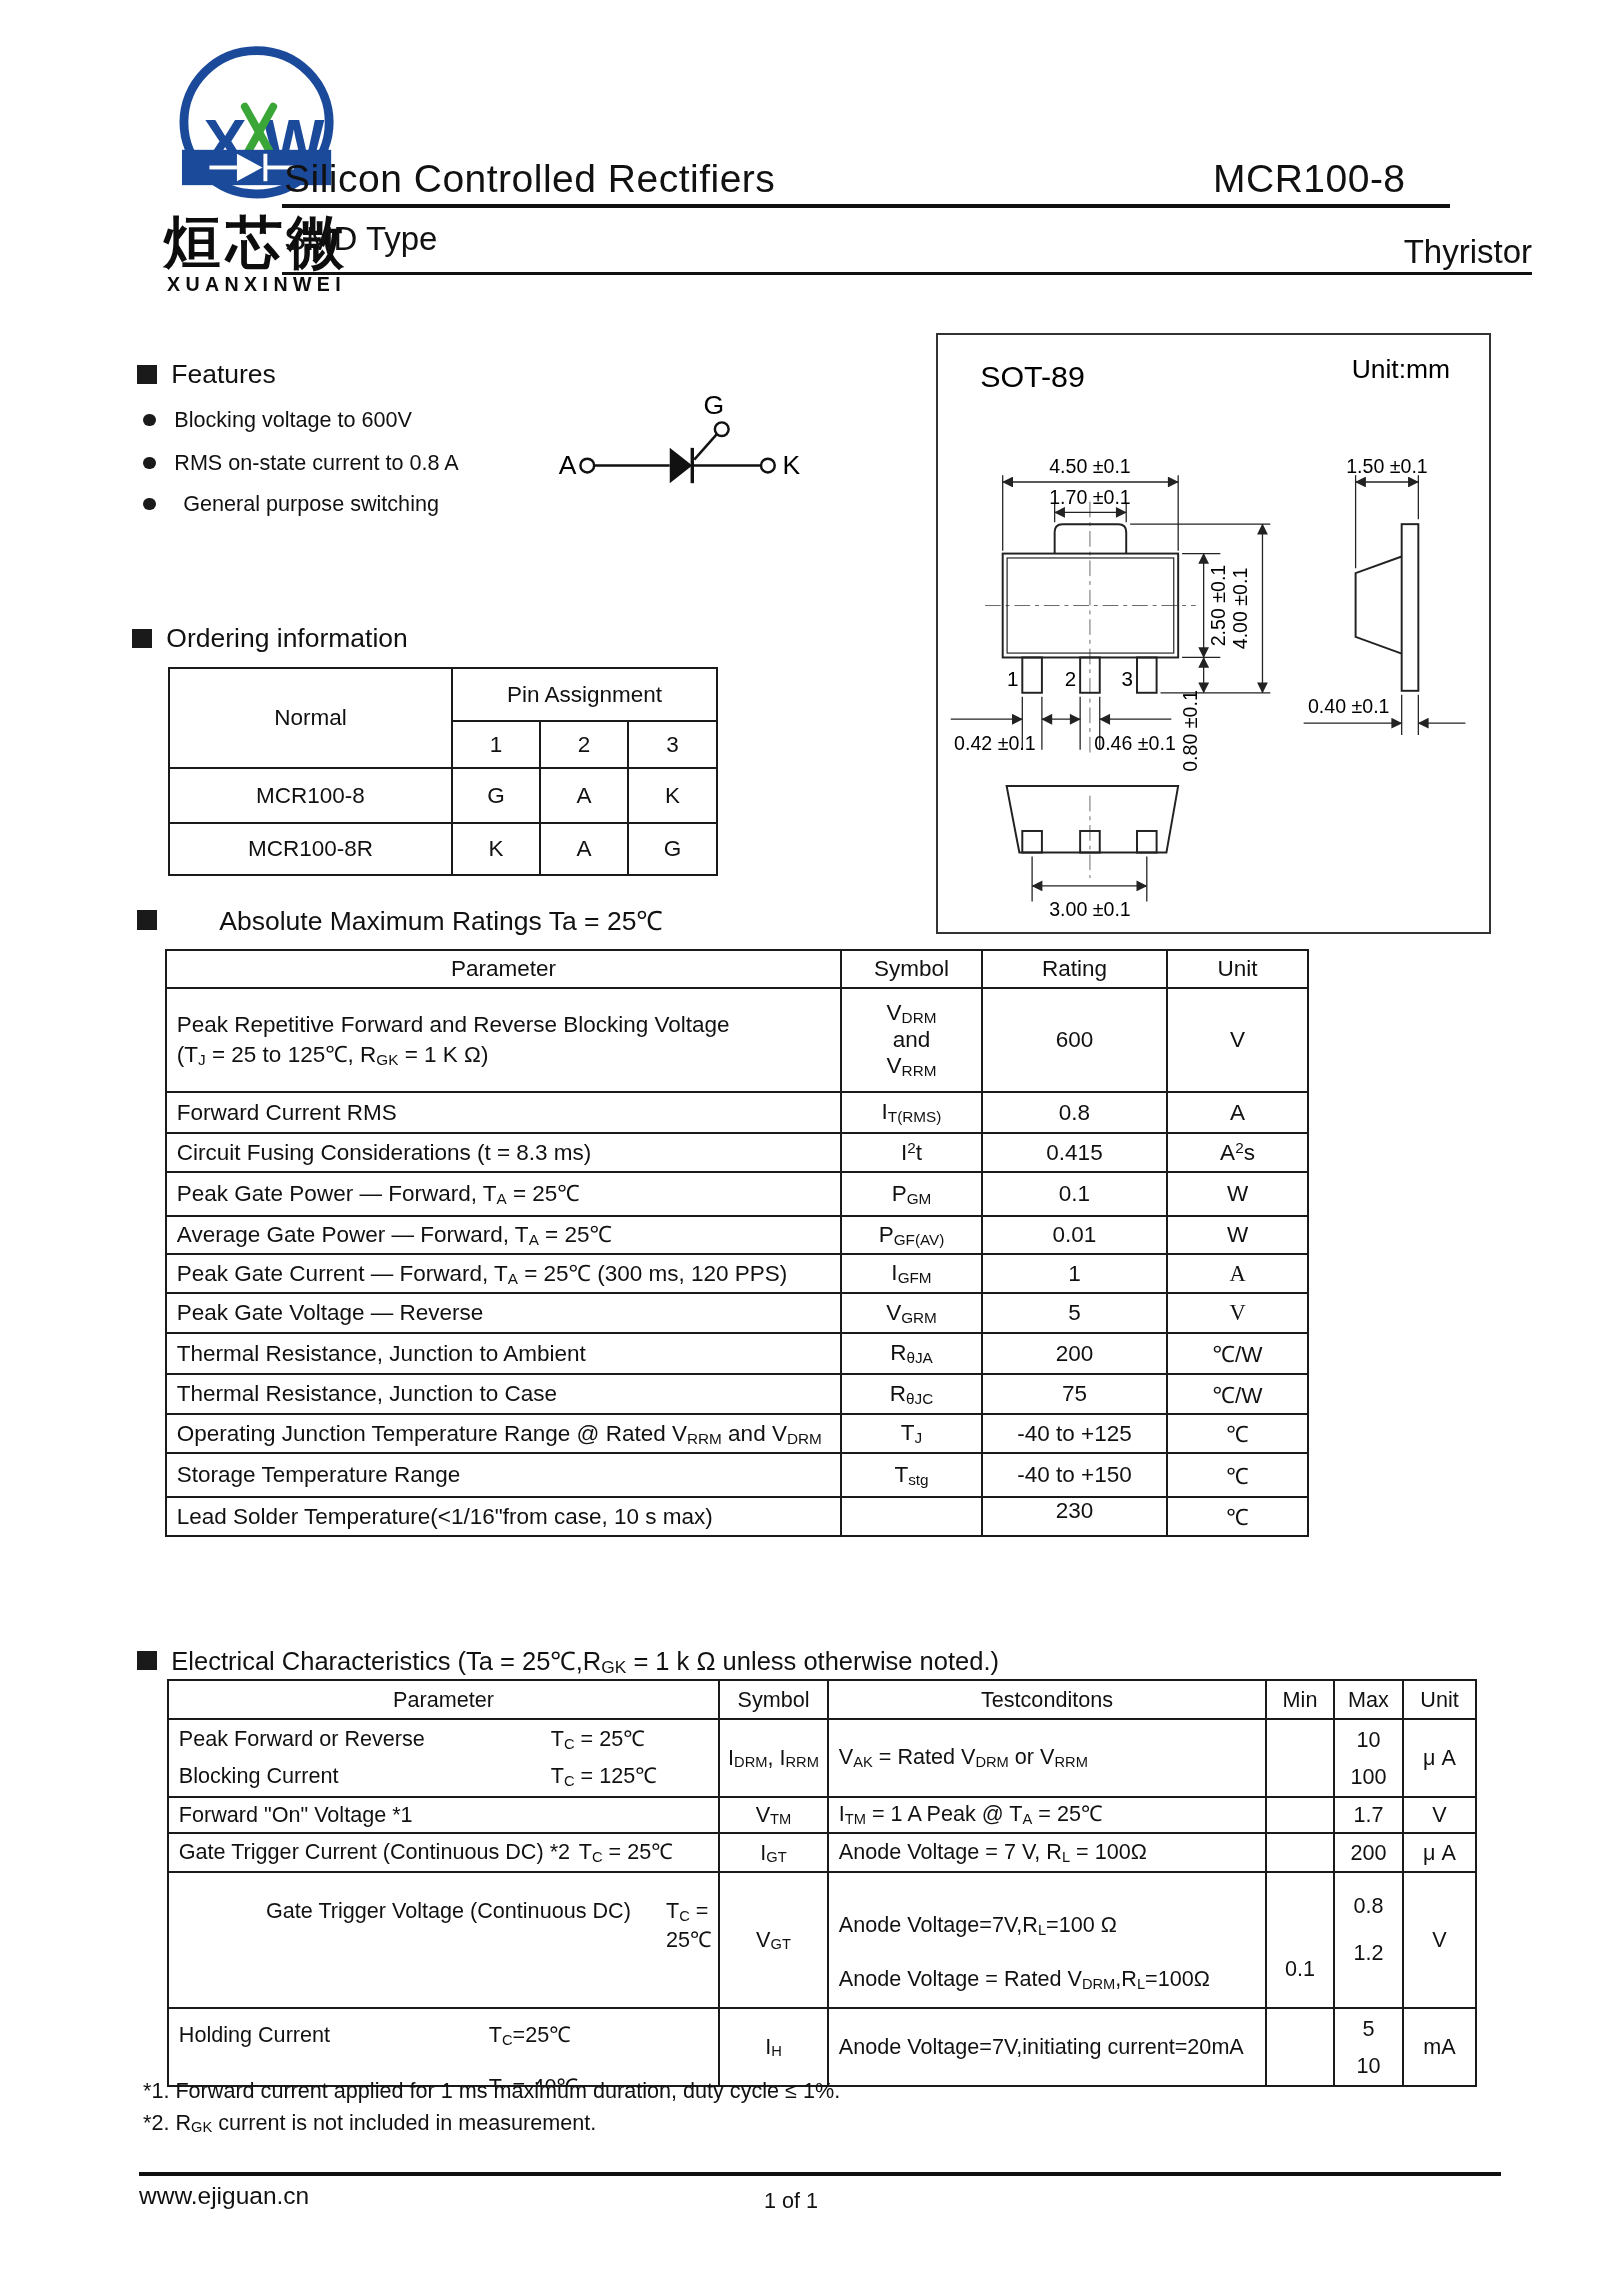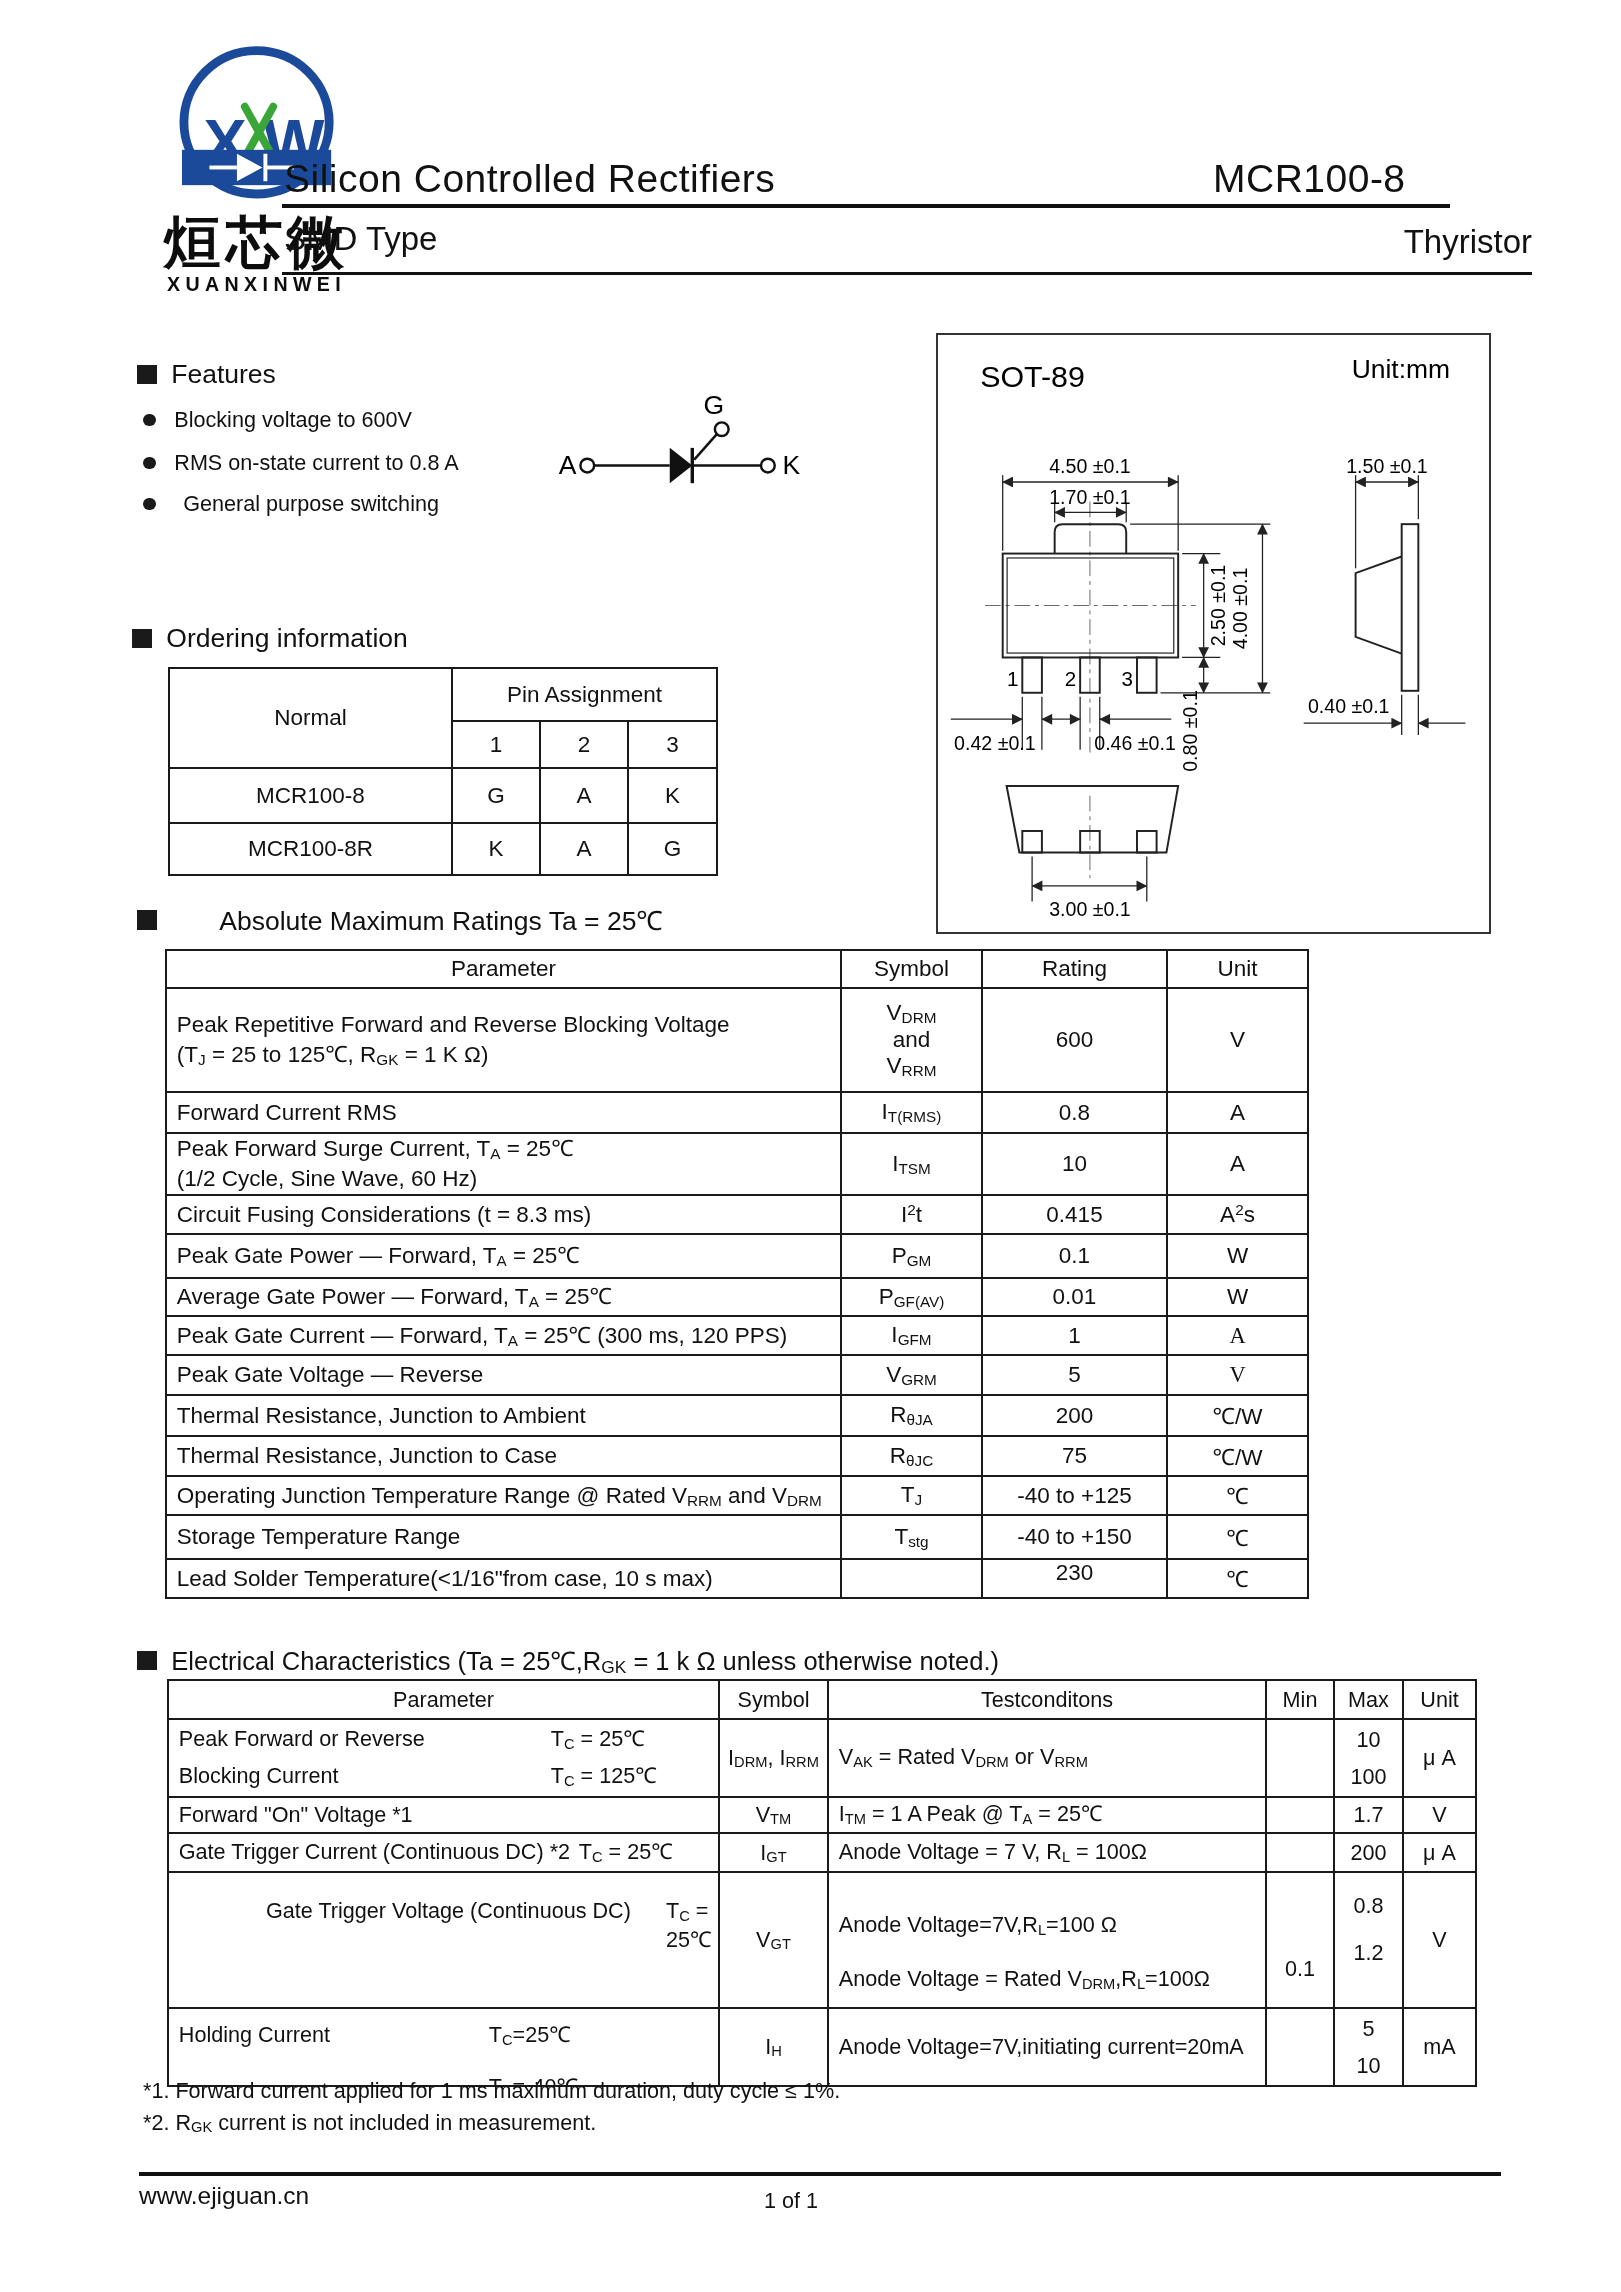--- a/index.html
+++ b/index.html
@@ -55,21 +55,21 @@
       <line x1="141" y1="136" x2="170" y2="136" stroke="#fff" stroke-width="4"></line>
     </g>
     <text x="132" y="232" text-anchor="middle" font-size="58" font-weight="bold" fill="#0d0d0d" style="letter-spacing:5px">烜芯微</text>
     <text x="132" y="262" text-anchor="middle" font-size="20" font-weight="600" fill="#0d0d0d" style="letter-spacing:5.5px">XUANXINWEI</text>
   </svg>
 
   <div class="abs doc-title" style="left:284px;top:157px;">Silicon Controlled Rectifiers</div>
   <div class="abs doc-title" style="left:1213px;top:157px;">MCR100-8</div>
   <div class="abs hrule" style="left:282px;top:204px;width:1168px;height:3.9px;"></div>
   <div class="abs doc-sub" style="left:284px;top:220px;">SMD Type</div>
-  <div class="abs doc-sub" style="left:1215px;top:223px;width:317px;text-align:right;">Thyristor</div>
+  <div class="abs doc-sub" style="left:1215px;top:233px;width:317px;text-align:right;">Thyristor</div>
   <div class="abs hrule" style="left:282px;top:272px;width:1250px;height:2.9px;"></div>
 
   <div class="abs sect" style="left:137px;top:359px;">
     <span class="sq"></span>
     <span>Features</span>
   </div>
   <div class="abs feat" style="left:143px;top:407px;">
     <span class="dot"></span>
     <span>Blocking voltage to 600V</span>
   </div>
@@ -252,26 +252,20 @@
     <tr style="height:104px;">
       <td class="c-param">Peak Repetitive Forward and Reverse Blocking Voltage<br>(T<sub>J</sub> = 25 to 125℃, R<sub>GK</sub> = 1 K Ω)</td>
       <td>V<sub>DRM</sub><br>and<br>V<sub>RRM</sub></td>
       <td>600</td>
       <td>V</td>
     </tr>
     <tr style="height:41px;">
       <td class="c-param">Forward Current RMS</td>
       <td>I<sub>T(RMS)</sub></td>
       <td>0.8</td>
-      <td>A</td>
-    </tr>
-    <tr style="height:62px;">
-      <td class="c-param">Peak Forward Surge Current, T<sub>A</sub> = 25℃<br>(1/2 Cycle, Sine Wave, 60 Hz)</td>
-      <td>I<sub>TSM</sub></td>
-      <td>10</td>
       <td>A</td>
     </tr>
     <tr style="height:39px;">
       <td class="c-param">Circuit Fusing Considerations   (t = 8.3 ms)</td>
       <td>I<sup>2</sup>t</td>
       <td>0.415</td>
       <td>A<sup>2</sup>s</td>
     </tr>
     <tr style="height:44px;">
       <td class="c-param">Peak Gate Power — Forward, T<sub>A</sub> = 25℃</td>

